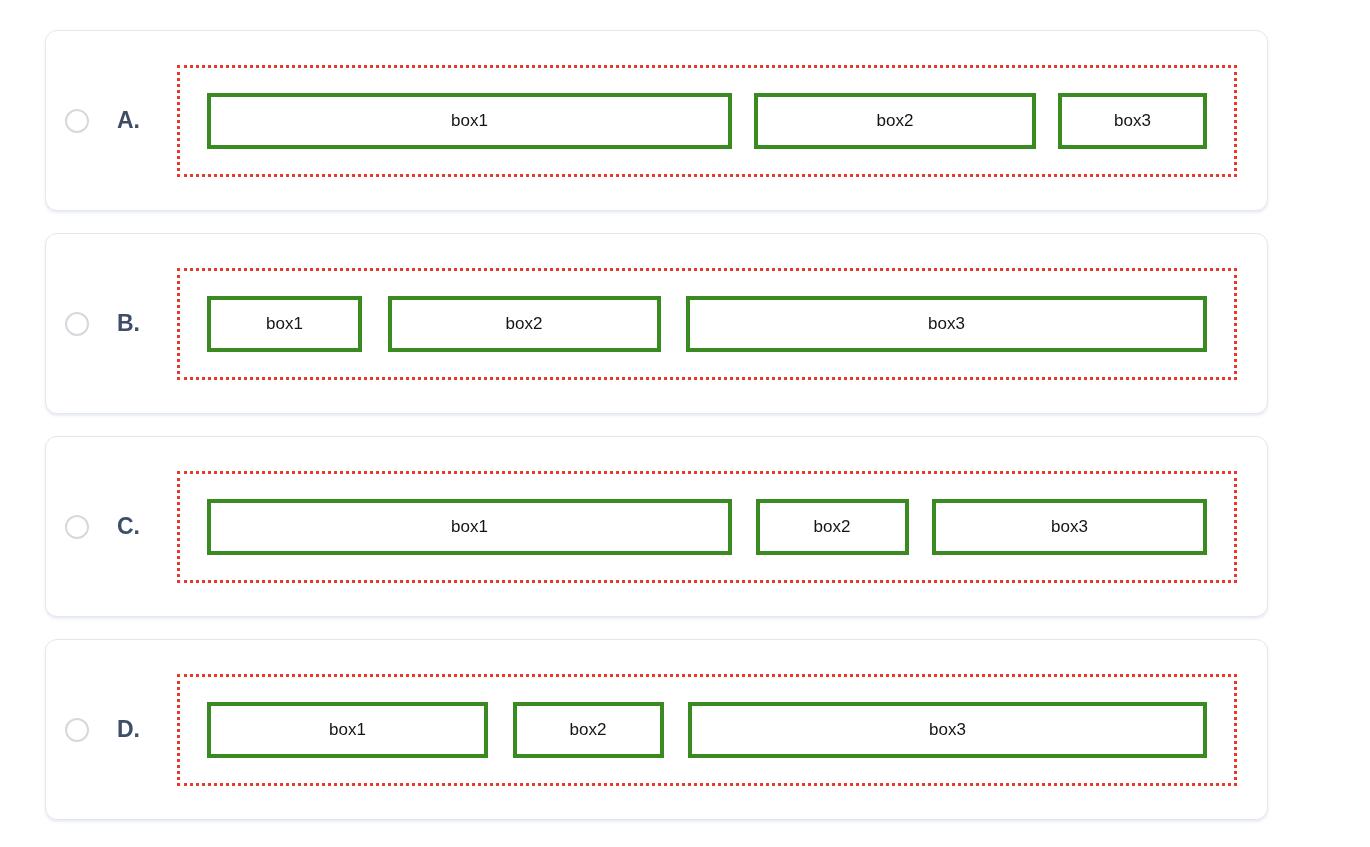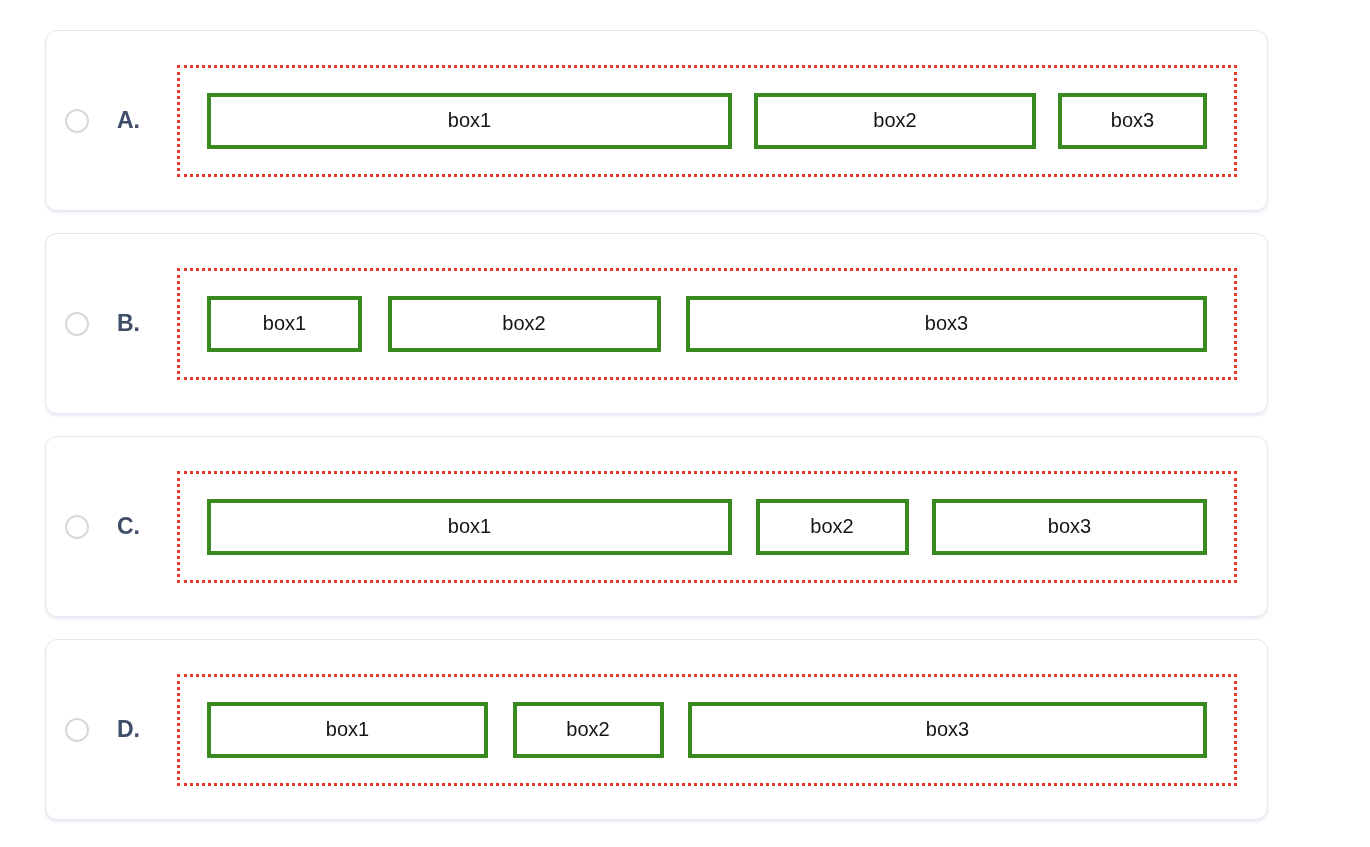--- a/index.html
+++ b/index.html
@@ -53,21 +53,21 @@
     align-items: center;
   }
 
   .flex-box {
     height: 56px;
     border: 4px solid #3a8a22;
     background: #ffffff;
     display: flex;
     align-items: center;
     justify-content: center;
-    font-size: 20px;
+    font-size: 17px;
     color: #151515;
     flex: 0 0 auto;
   }
 </style>
 </head>
 <body>
 
 <div class="page">
   <div id="options-list">
   <div class="option-card">

